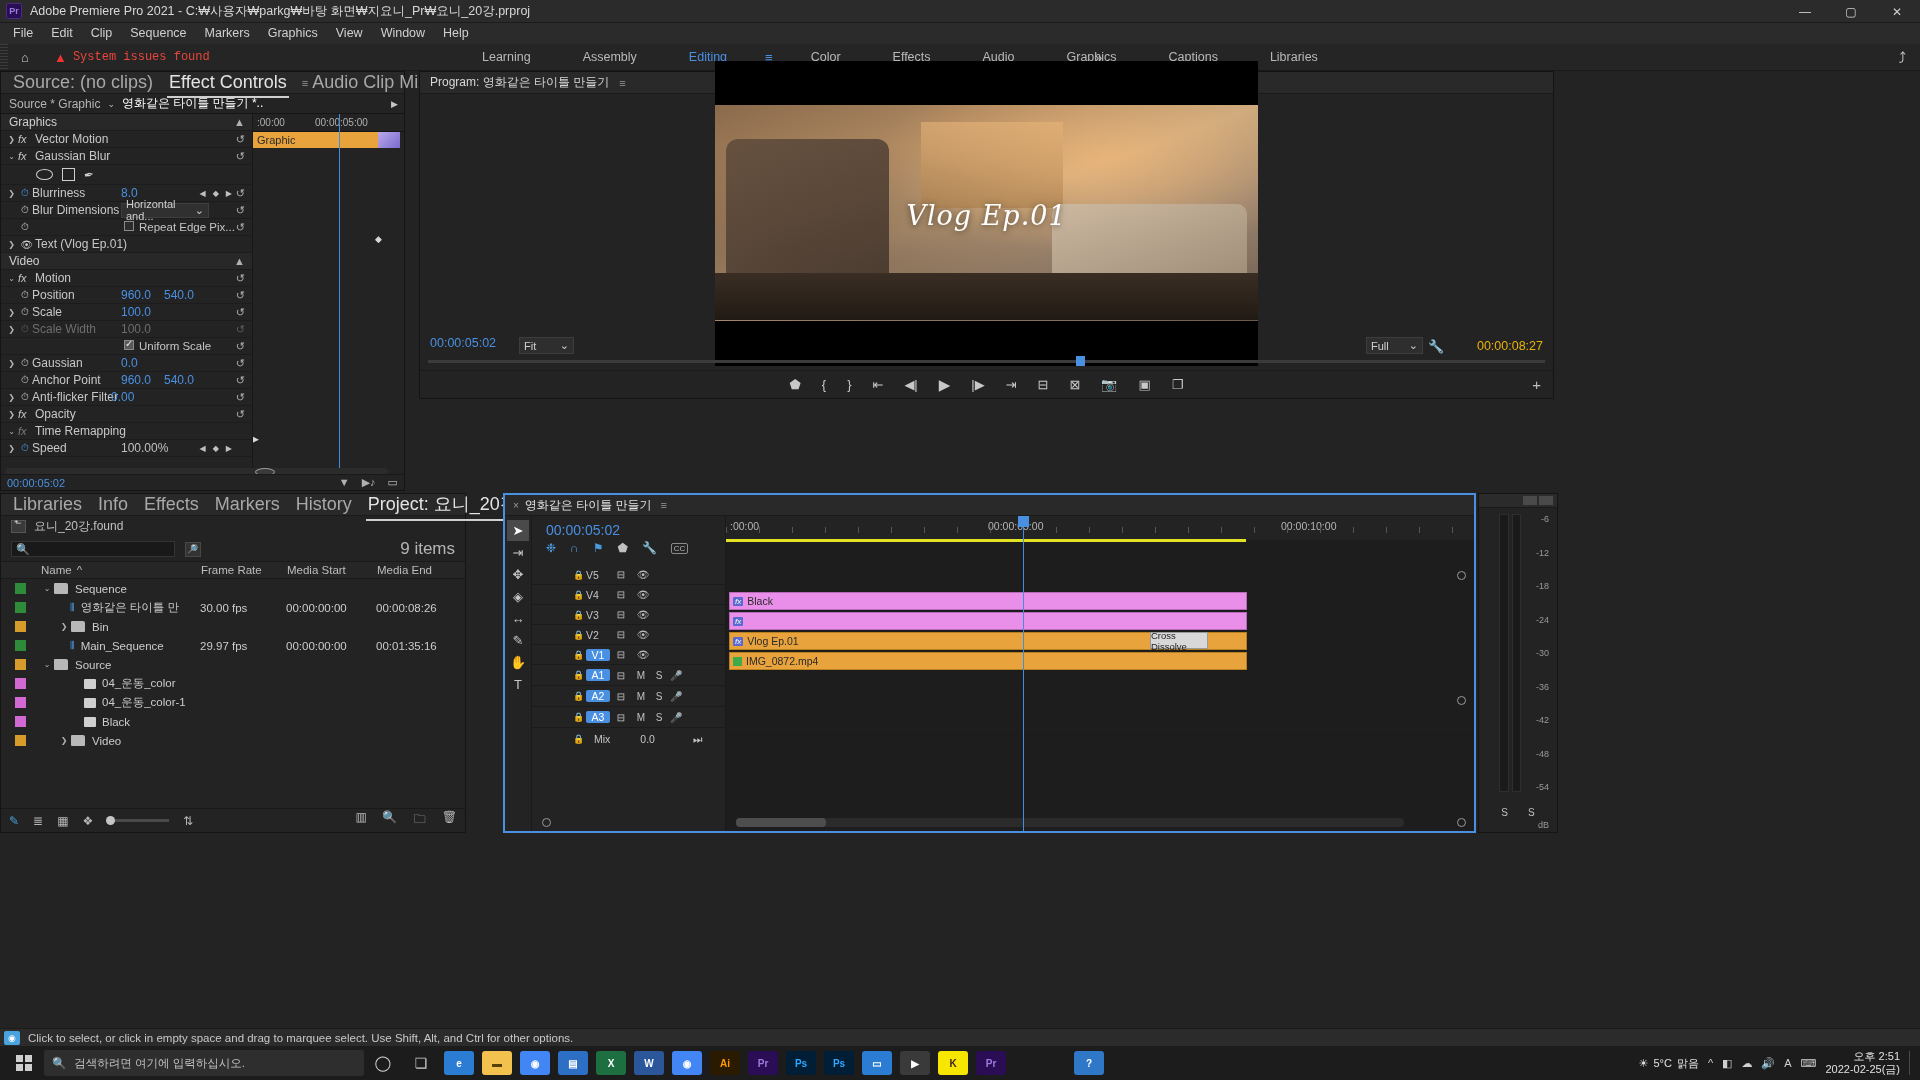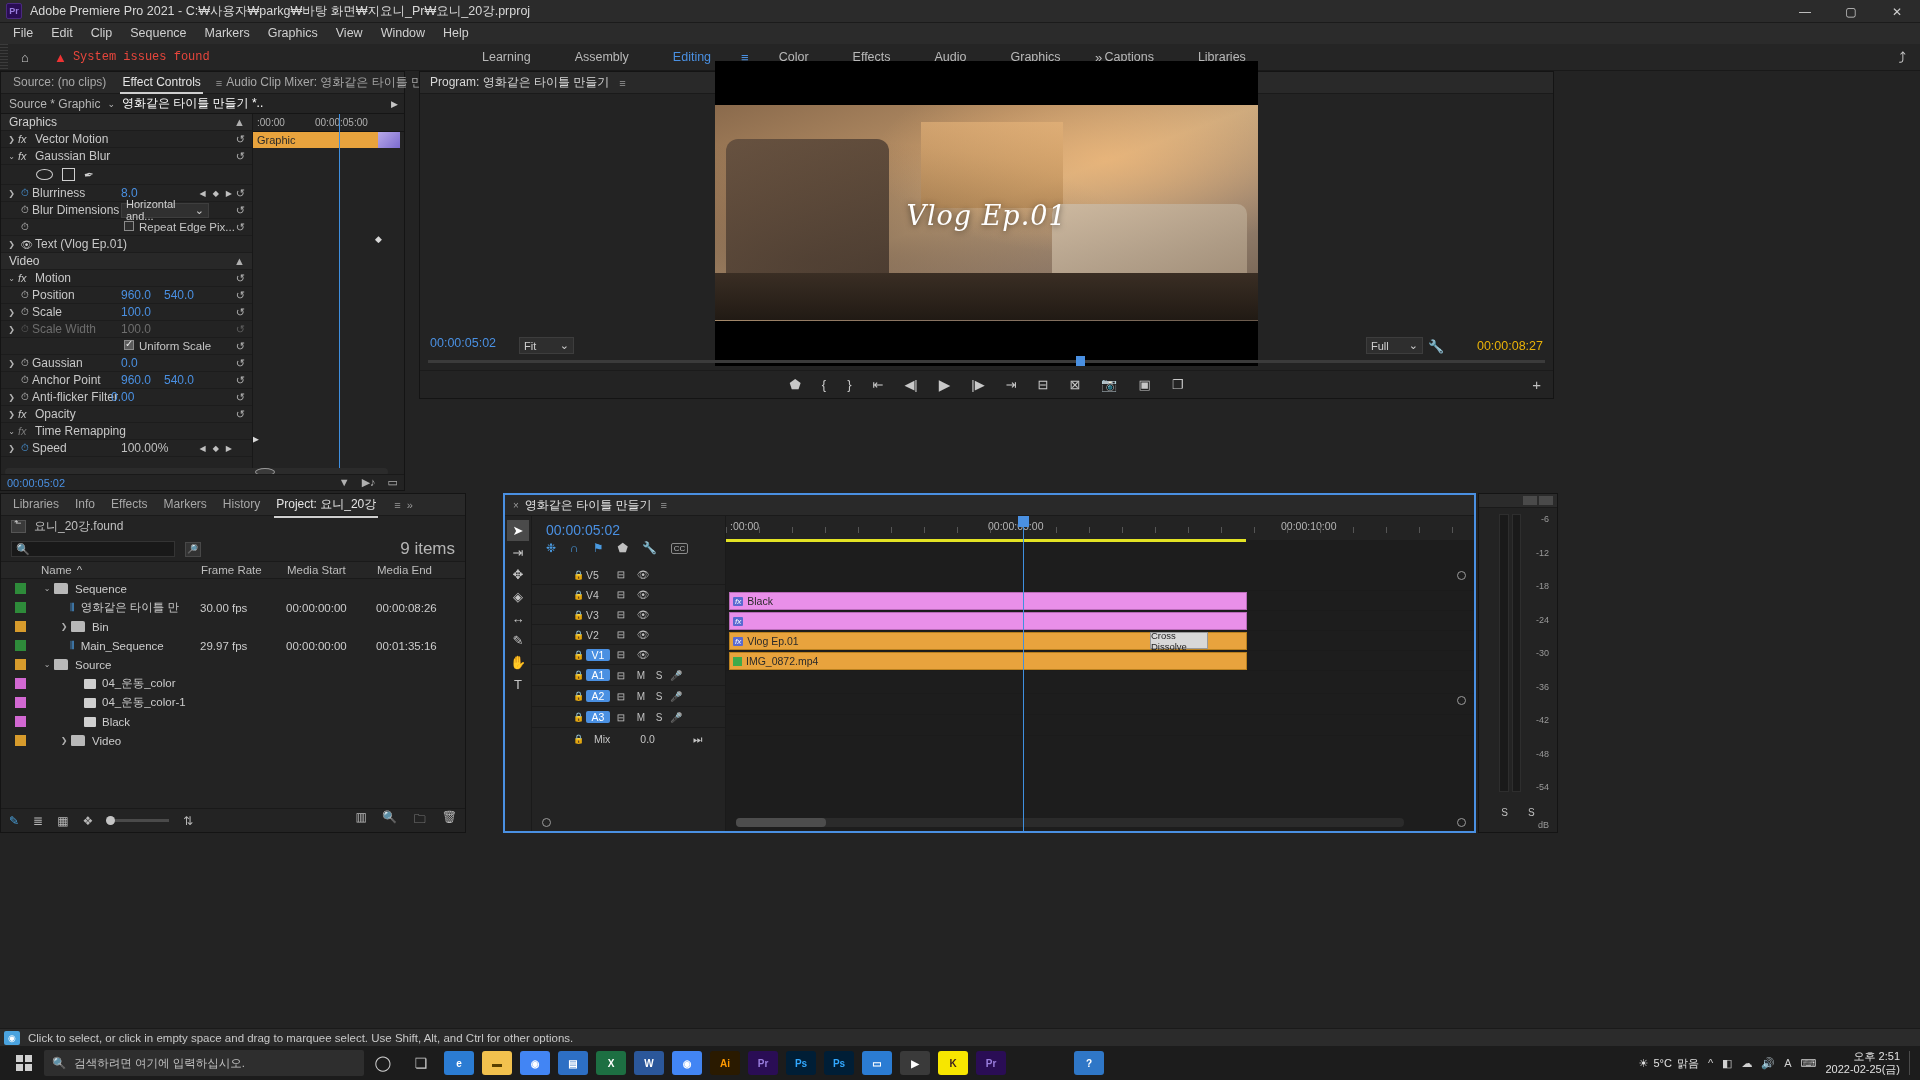--- a/index.html
+++ b/index.html
@@ -38,35 +38,35 @@
     height:27px; background:#252525; display:flex; align-items:center;
     border-bottom:1px solid #191919; position:relative;
   }
   .ws-grip { width:8px; height:27px; background:
       repeating-linear-gradient(to bottom, #4a4a4a 0 1px, transparent 1px 3px);
       margin-right:4px; opacity:.6; }
   .home-icon { width:26px; display:flex; justify-content:center; align-items:center; color:#c9c9c9; }
   .sysissue { display:flex; align-items:center; gap:6px; margin-left:16px; }
   .warn-tri { color:#e33; font-size:13px; }
   .sysissue-text { color:#e8463c; font-size:12px;font-family:Liberation Mono, monospace; }
-  .ws-tabs { position:absolute; left:460px; display:flex; align-items:center; gap:0; }
+  .ws-tabs { position:absolute; left:460px; display:flex; align-items:center; gap:8px; }
   .ws-tab { padding:4px 22px; font-size:12.5px; color:#b9b9b9; }
   .ws-tab.active { color:#4a90e2; }
   .ws-menu-ic { color:#4a90e2; font-size:13px; padding:0 8px; }
   .ws-more { position:absolute; left:1095px; color:#c0c0c0; font-size:13px; }
   .ws-export { position:absolute; right:14px; color:#c9c9c9; font-size:15px; }
 
   
   .panel { position:absolute; background:#232323; border:1px solid #141414; }
   .panel-tabs {
     height:22px; background:#292929; display:flex; align-items:center;
     padding-left:8px; gap:0; border-bottom:1px solid #1a1a1a;
   }
   .ptab {
-    font-size:12px; color:#a8a8a8; padding:3px 12px 4px 4px;
+    font-size:18px; color:#a8a8a8; padding:3px 12px 4px 4px;
     white-space:nowrap; position:relative;
   }
   .ptab.active { color:#e4e4e4; }
   .ptab.active::after {
     content:''; position:absolute; left:2px; right:10px; bottom:-1px;
     height:2px; background:#cfcfcf;
   }
   .hamb { font-size:11px; color:#9a9a9a; margin-left:3px; }
 
   

